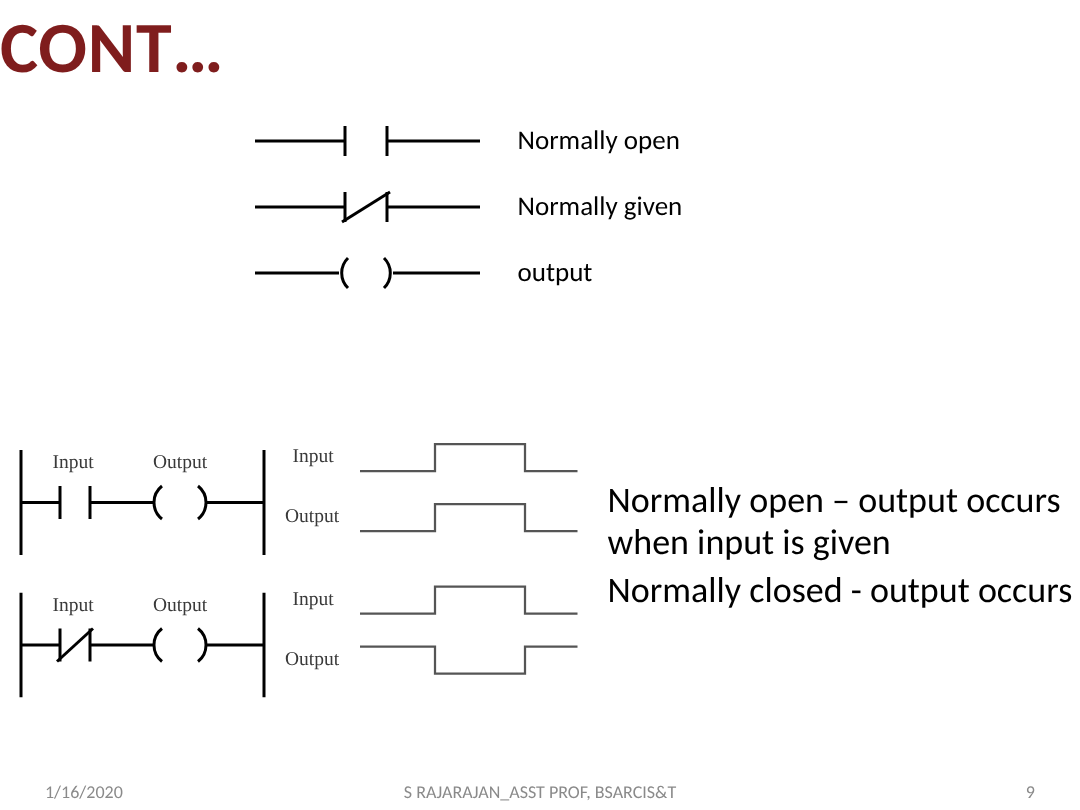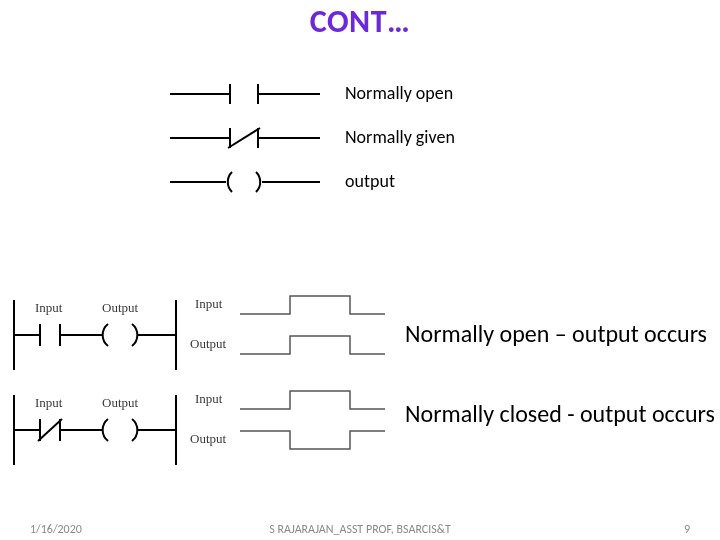--- a/index.html
+++ b/index.html
@@ -15,24 +15,24 @@
   .slide {
     position: relative;
     width: 720px;
     height: 540px;
   }
   .title {
     position: absolute;
     top: 2px;
     left: 0;
     right: 0;
-    text-align: center;
-    font-size: 32px;
+    text-align: left;
+    font-size: 48px;
     font-weight: 700;
-    color: #6d28d9;
+    color: #7f1d1d;
     letter-spacing: 0.5px;
   }
   .row {
     position: absolute;
     display: flex;
     align-items: center;
   }
   .sym-label {
     font-size: 18px;
     color: #000;
@@ -137,22 +137,23 @@
 
   <svg width="200" height="80" style="position:absolute; left:190px; top:385px;">
     <text class="lbl" x="5" y="18">Input</text>
     <polyline class="thin" points="50,24 100,24 100,6 160,6 160,24 195,24"></polyline>
     <text class="lbl" x="0" y="58">Output</text>
     <polyline class="thin" points="50,46 100,46 100,64 160,64 160,46 195,46"></polyline>
   </svg>
 
   <div class="desc" style="left:405px; top:320px;">
     <span>Normally open – output occurs</span><br>
+    <span>when input is given</span>
   </div>
-  <div class="desc" style="left:405px; top:400px;">
+  <div class="desc" style="left:405px; top:380px;">
     <span>Normally closed - output occurs</span><br>
   </div>
 
   <div class="footer">
     <span class="footer-left">1/16/2020</span>
     <span class="footer-center">S RAJARAJAN_ASST PROF, BSARCIS&amp;T</span>
     <span class="footer-right">9</span>
   </div>
 
 </div>

